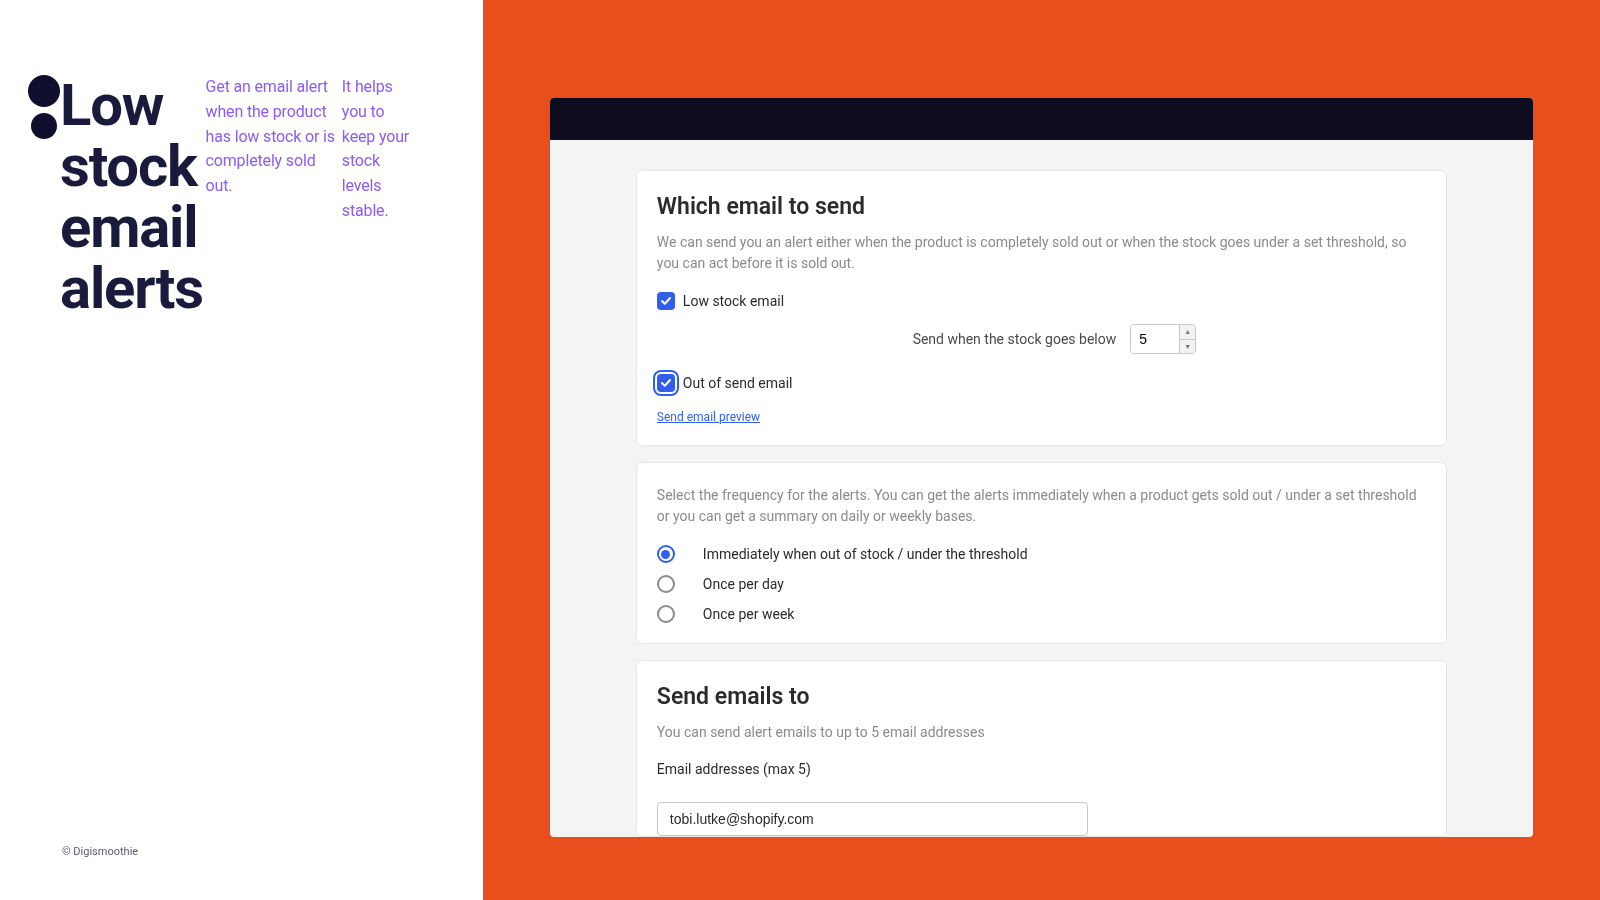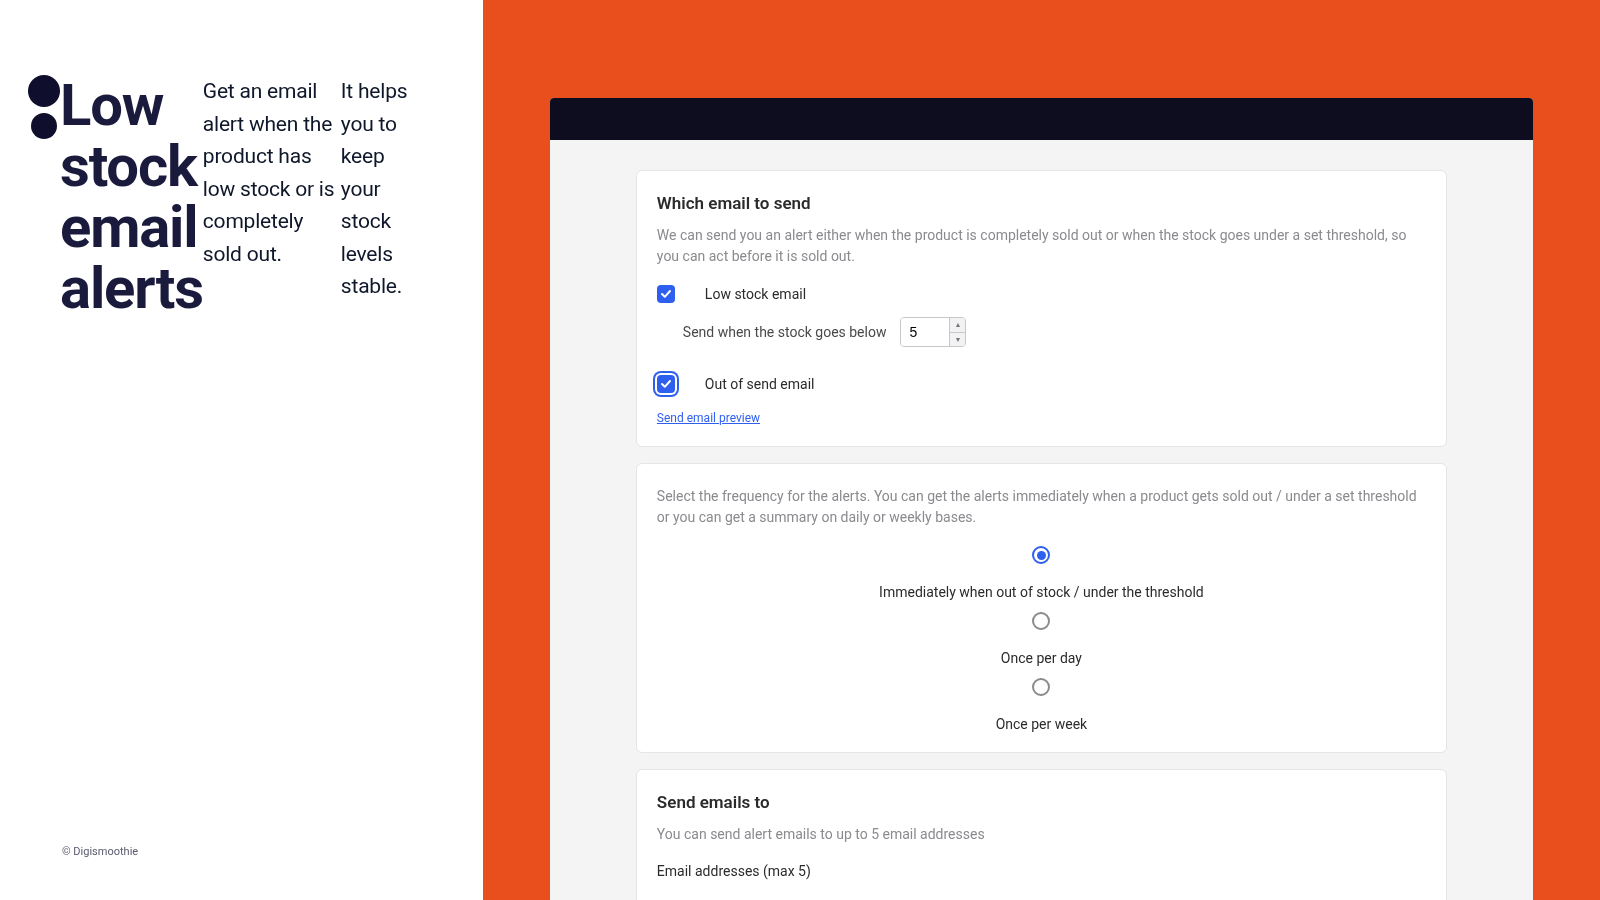--- a/index.html
+++ b/index.html
@@ -34,22 +34,22 @@
 }
 .headline {
   font-size: 58px;
   font-weight: 700;
   color: #1a1a3d;
   line-height: 1.05;
   letter-spacing: -0.02em;
   margin-bottom: 44px;
 }
 .body-text {
-  font-size: 21px;
-  color: #0f172a;
+  font-size: 16px;
+  color: #8b5cf6;
   line-height: 1.55;
   margin-bottom: 30px;
   letter-spacing: -0.01em;
 }
 .copyright {
   position: absolute;
   bottom: 42px;
   left: 62px;
   font-size: 11px;
   color: #5a5a6e;
@@ -75,35 +75,35 @@
   padding: 30px 86px 0 86px;
 }
 .card {
   background: #ffffff;
   border: 1px solid #e5e5e8;
   border-radius: 6px;
   padding: 22px 20px 20px 20px;
   margin-bottom: 16px;
 }
 .card h3 {
-  font-size: 17px;
+  font-size: 23px;
   font-weight: 600;
   color: #2b2b2b;
   margin-bottom: 12px;
 }
 .card-desc {
   font-size: 14px;
   color: #8a8a8f;
   line-height: 1.5;
   margin-bottom: 18px;
 }
 .checkbox-row {
   display: flex;
   align-items: center;
-  gap: 30px;
+  gap: 8px;
   margin-bottom: 14px;
 }
 .checkbox {
   width: 18px; height: 18px;
   border-radius: 4px;
   background: #2f5fef;
   display: flex;
   align-items: center;
   justify-content: center;
   cursor: pointer;
@@ -115,21 +115,22 @@
 .checkbox svg { width: 12px; height: 12px; }
 .checkbox-label {
   font-size: 14px;
   color: #2b2b2b;
 }
 .threshold-row {
   display: flex;
   align-items: center;
   gap: 14px;
   margin-left: 26px;
-  margin-bottom: 28px;
+  margin-bottom: 20px;
+  justify-content: center;
 }
 .threshold-label {
   font-size: 14px;
   color: #4a4a4a;
 }
 .number-input {
   display: flex;
   border: 1px solid #c8c8cc;
   border-radius: 4px;
   overflow: hidden;
@@ -163,23 +164,22 @@
 .spinner-btn:first-child { border-bottom: 1px solid #c8c8cc; }
 .link {
   color: #2f5fef;
   text-decoration: underline;
   font-size: 12px;
   cursor: pointer;
 }
 .radio-row {
   display: flex;
   align-items: center;
-  gap: 20px;
+  gap: 28px;
   margin-bottom: 12px;
-  flex-direction: column;
 }
 .radio {
   width: 18px; height: 18px;
   border-radius: 50%;
   border: 2px solid #8a8a8f;
   cursor: pointer;
   flex-shrink: 0;
   display: flex;
   align-items: center;
   justify-content: center;

